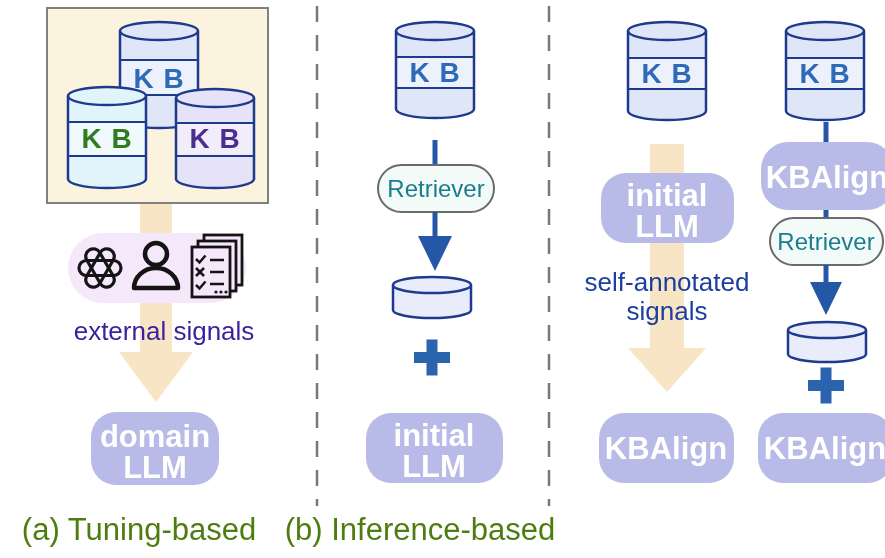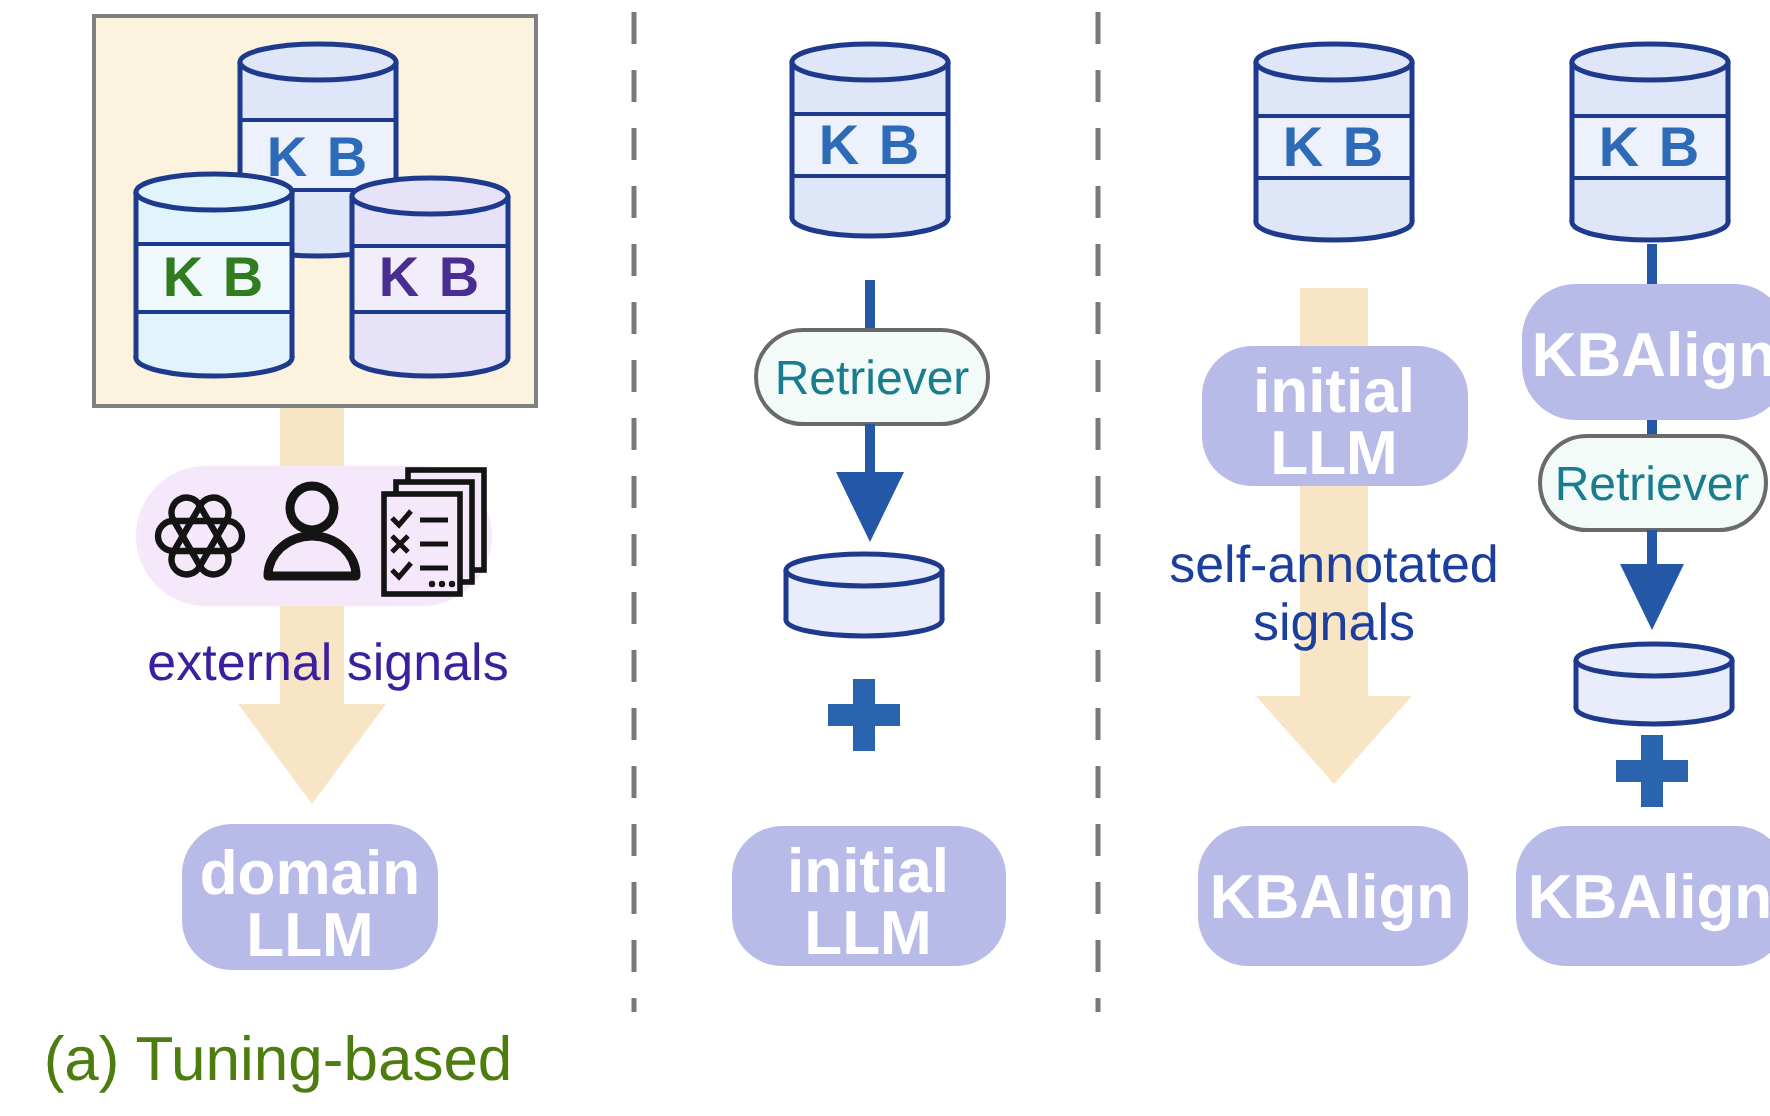--- a/index.html
+++ b/index.html
@@ -221,14 +221,15 @@
   </g>
 
   <g>
     <rect x="742" y="413" width="135" height="70" rx="25" fill="#b8bbe8"></rect>
     <text x="809" y="459" text-anchor="middle" class="box-text">KBAlign</text>
   </g>
 
 </svg>
 
 <div class="caption" id="caption-a">(a) Tuning-based</div>
+<div class="caption" id="caption-b">(b) Inference-based</div>
 
 </div>
 
 </body></html>

